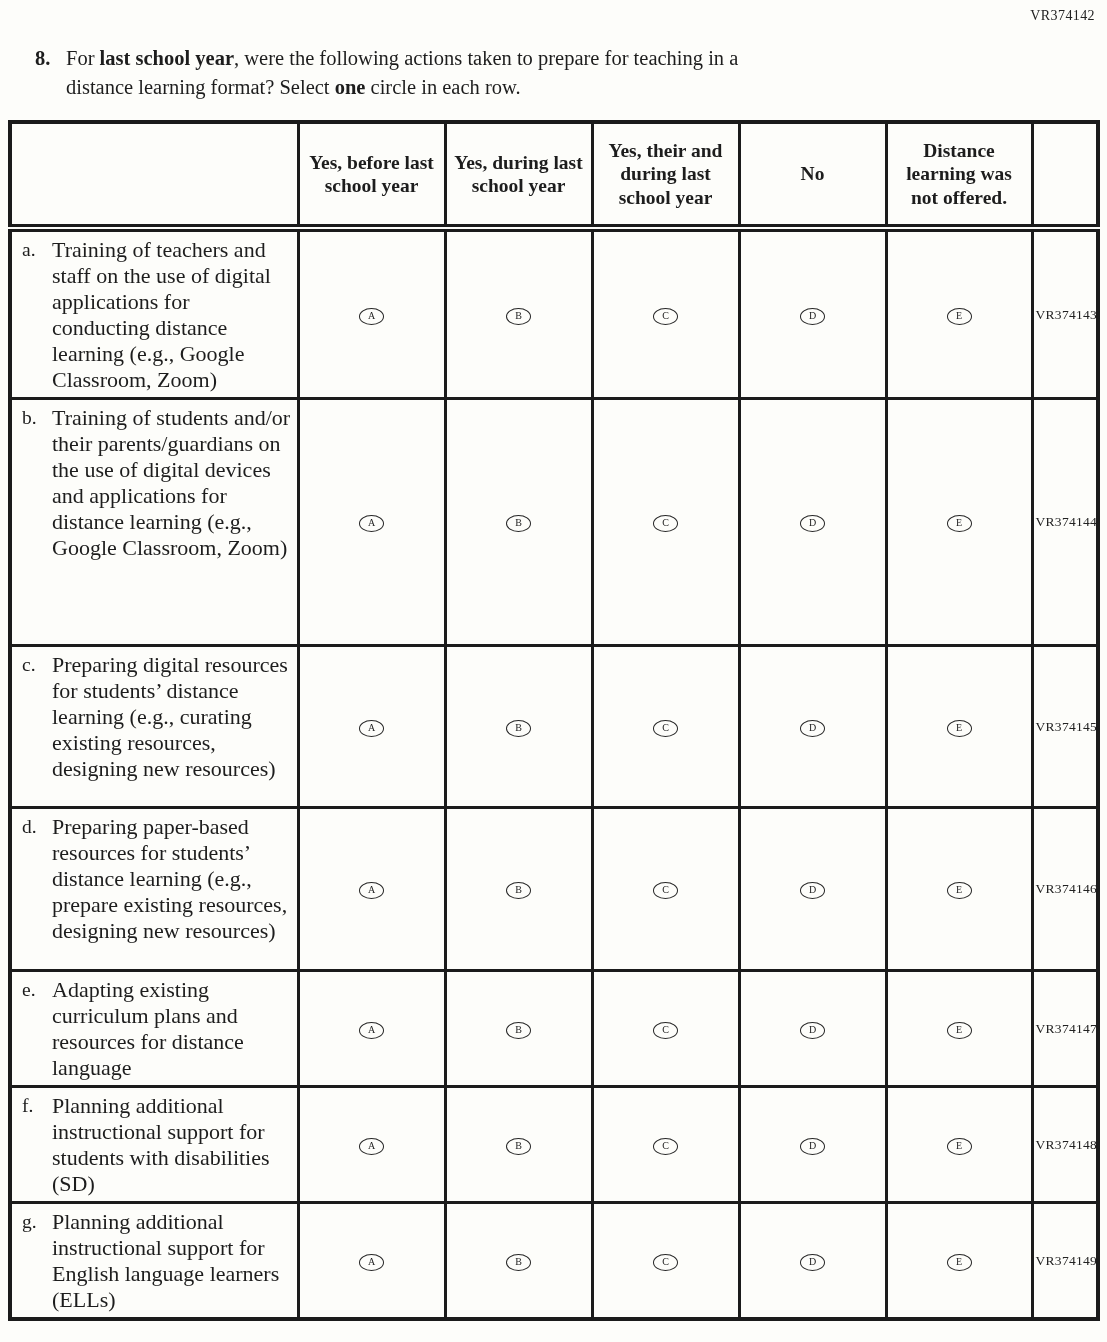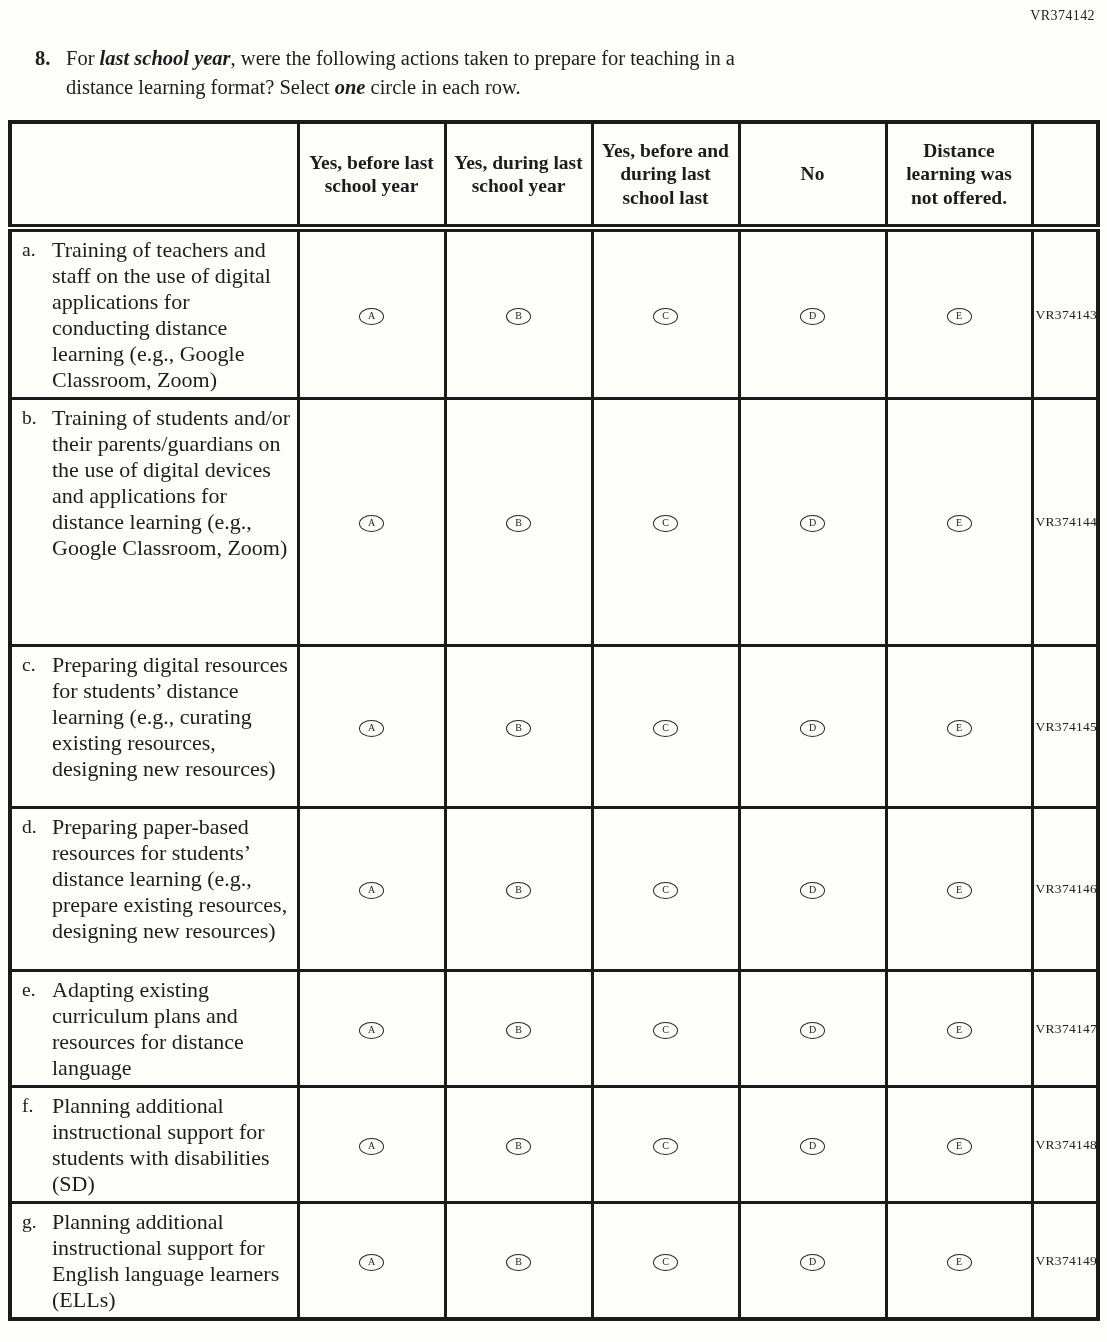--- a/index.html
+++ b/index.html
@@ -15,21 +15,21 @@
     position:absolute; top:8px; right:12px;
     font-size:14px; letter-spacing:.4px; color:#222;
   }
   .question {
     position:absolute; left:35px; top:44px;
     display:flex; width:900px;
     font-size:20.5px; line-height:29px;
   }
   .qnum { font-weight:bold; width:31px; flex:0 0 31px; }
   .qtext { flex:1; }
-  .qtext b { font-weight:bold;font-style:italic; }
+  .qtext b { font-weight:bold; }
 
   table.grid {
     position:absolute; left:8px; top:120px;
     width:1088px; table-layout:fixed;
     border-collapse:collapse;
     background:transparent;
   }
   table.grid th, table.grid td {
     border:3px solid #1b1b1b;
   }
@@ -83,21 +83,21 @@
     <col style="width:147px">
       <col style="width:147px">
       <col style="width:146px">
     <col style="width:66px">
   </colgroup>
   <thead>
     <tr id="header-row" style="height:106px">
         <th><span></span></th>
         <th><span>Yes, before last school year</span></th>
         <th><span>Yes, during last school year</span></th>
-        <th><span>Yes, before and during last school last</span></th>
+        <th><span>Yes, their and during last school year</span></th>
         <th><span>No</span></th>
         <th><span>Distance learning was not offered.</span></th>
         <th><span></span></th>
       </tr>
   </thead>
   <tbody id="grid-body">
       <tr style="height: 162px;">
         <td class="stub">
           <div class="stub-inner">
             <span class="row-letter">a.</span>

